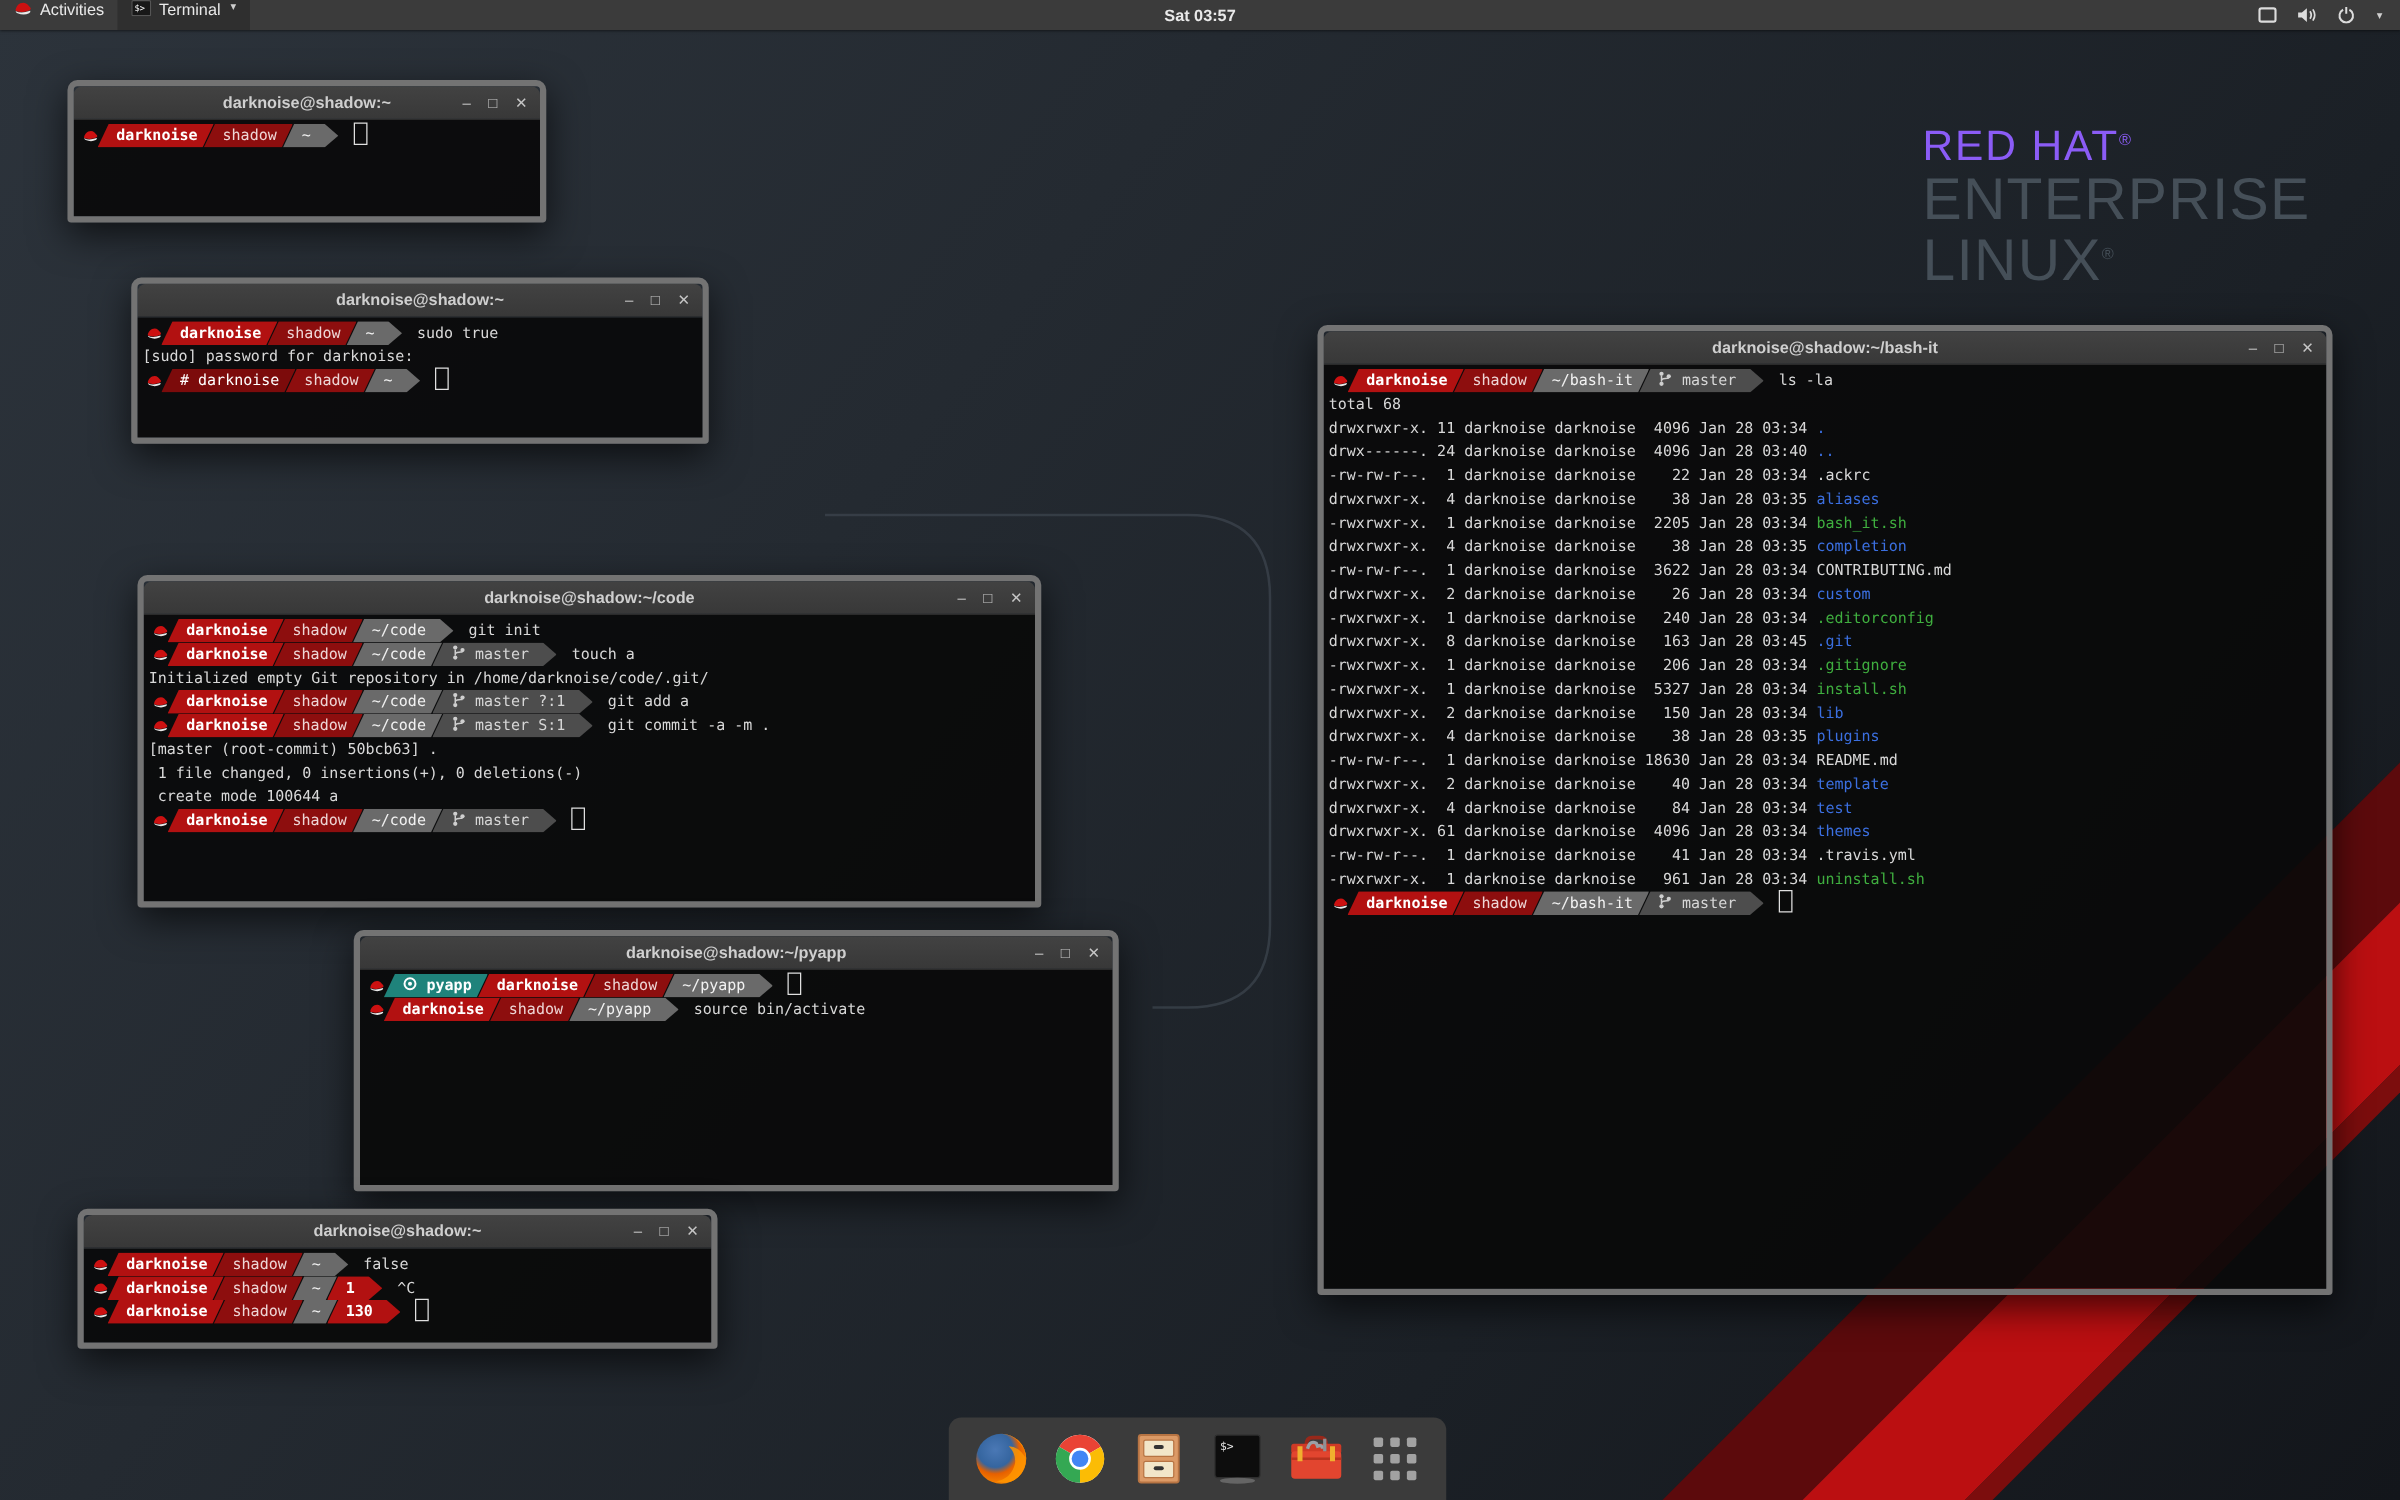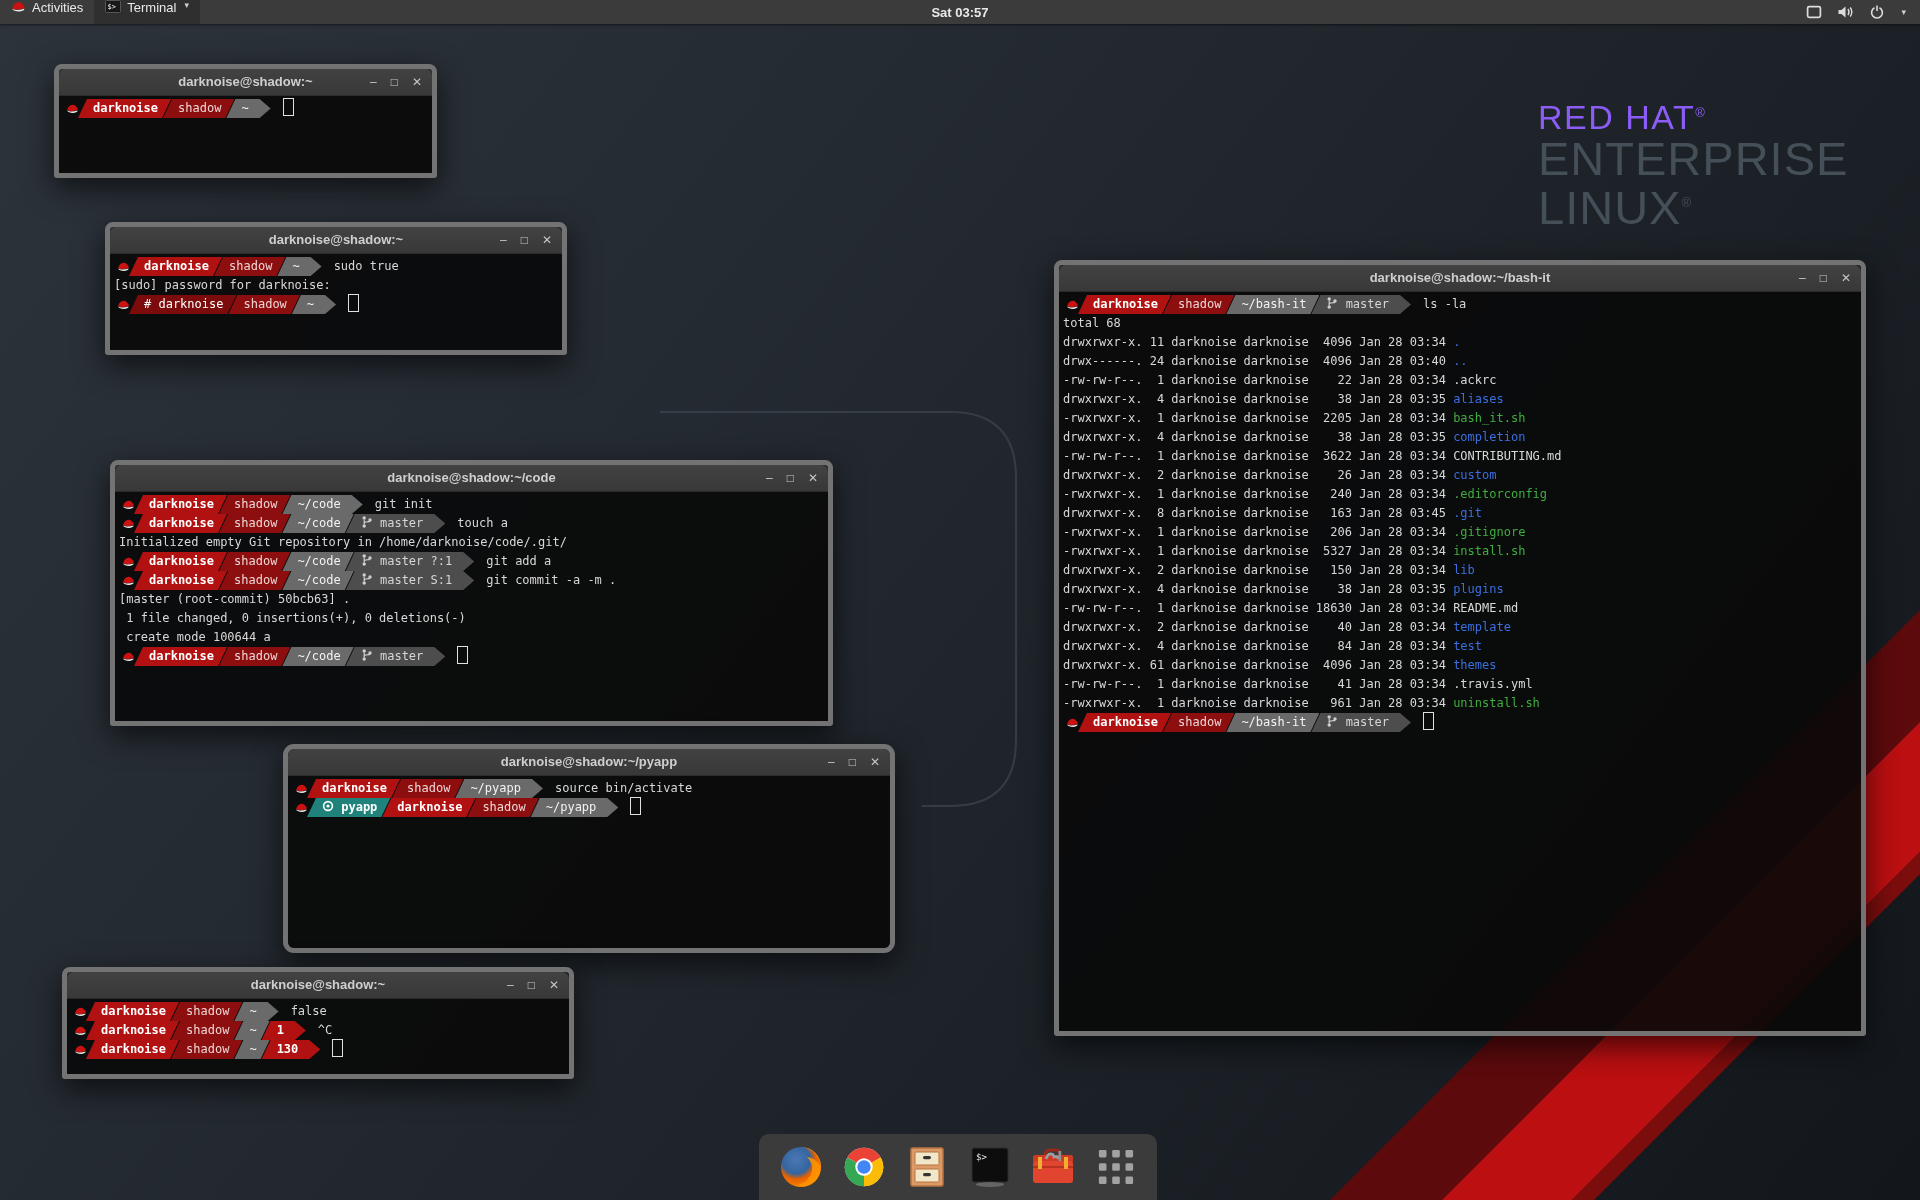--- a/index.html
+++ b/index.html
@@ -200,41 +200,41 @@
               <path d="M1.2 6.8 Q2 3.4 4.6 2.2 Q7.4 1 9.4 2.8 L11.6 5.2 Q12.4 6.2 11 7 Q8 8.6 4 8 Q1 7.6 1.2 6.8Z" fill="#cc1111"></path>
               <path d="M1.4 7.6 Q5 9.6 11.4 7.4 Q12 8.2 10.6 9 Q7 10.8 2.6 9 Q1 8.2 1.4 7.6Z" fill="#e9e9e9"></path>
             </svg></span><span class="seg seg-user">darknoise</span><span class="seg seg-host">shadow</span><span class="seg seg-path">~/code</span><span class="seg seg-git seg-end"><svg width="12" height="14" viewBox="0 0 12 14" style="vertical-align:-2px">
               <circle cx="3.2" cy="3" r="1.7" fill="#cfcfcf"></circle>
               <circle cx="3.2" cy="11" r="1.7" fill="#cfcfcf"></circle>
               <circle cx="9" cy="5" r="1.7" fill="#cfcfcf"></circle>
               <path d="M3.2 4.7 V9.3 M3.2 8.6 Q3.2 6.4 9 6.7" stroke="#cfcfcf" stroke-width="1.2" fill="none"></path>
             </svg><span> master</span></span><span class="cursor"></span></div>
       </div>
     </div>
-    <div class="term-window" style="left: 283px; top: 744px; width: 602px; height: 199px; border-radius: 11px;">
+    <div class="term-window" style="left: 283px; top: 744px; width: 602px; height: 199px;">
       <div class="titlebar">
         <span class="wtitle">darknoise@shadow:~/pyapp</span>
         <span class="winbtns">
           <span class="wbtn">–</span>
           <span class="wbtn">□</span>
           <span class="wbtn">✕</span>
         </span>
       </div>
       <div class="term-body">
-        <div class="tline"><span class="hat"><svg width="13" height="11" viewBox="0 0 13 11" style="margin-top:4px">
-              <path d="M1.2 6.8 Q2 3.4 4.6 2.2 Q7.4 1 9.4 2.8 L11.6 5.2 Q12.4 6.2 11 7 Q8 8.6 4 8 Q1 7.6 1.2 6.8Z" fill="#cc1111"></path>
-              <path d="M1.4 7.6 Q5 9.6 11.4 7.4 Q12 8.2 10.6 9 Q7 10.8 2.6 9 Q1 8.2 1.4 7.6Z" fill="#e9e9e9"></path>
-            </svg></span><span class="seg seg-user">darknoise</span><span class="seg seg-host">shadow</span><span class="seg seg-path seg-end">~/pyapp</span><span class="cmd">source bin/activate</span></div>
         <div class="tline"><span class="hat"><svg width="13" height="11" viewBox="0 0 13 11" style="margin-top:4px">
               <path d="M1.2 6.8 Q2 3.4 4.6 2.2 Q7.4 1 9.4 2.8 L11.6 5.2 Q12.4 6.2 11 7 Q8 8.6 4 8 Q1 7.6 1.2 6.8Z" fill="#cc1111"></path>
               <path d="M1.4 7.6 Q5 9.6 11.4 7.4 Q12 8.2 10.6 9 Q7 10.8 2.6 9 Q1 8.2 1.4 7.6Z" fill="#e9e9e9"></path>
             </svg></span><span class="seg seg-venv"><svg width="12" height="12" viewBox="0 0 12 12" style="vertical-align:-1px">
               <circle cx="6" cy="6" r="4.4" fill="none" stroke="#fff" stroke-width="1.6"></circle>
               <circle cx="6" cy="6" r="1.6" fill="#fff"></circle>
             </svg><span> pyapp</span></span><span class="seg seg-user">darknoise</span><span class="seg seg-host">shadow</span><span class="seg seg-path seg-end">~/pyapp</span><span class="cursor"></span></div>
+        <div class="tline"><span class="hat"><svg width="13" height="11" viewBox="0 0 13 11" style="margin-top:4px">
+              <path d="M1.2 6.8 Q2 3.4 4.6 2.2 Q7.4 1 9.4 2.8 L11.6 5.2 Q12.4 6.2 11 7 Q8 8.6 4 8 Q1 7.6 1.2 6.8Z" fill="#cc1111"></path>
+              <path d="M1.4 7.6 Q5 9.6 11.4 7.4 Q12 8.2 10.6 9 Q7 10.8 2.6 9 Q1 8.2 1.4 7.6Z" fill="#e9e9e9"></path>
+            </svg></span><span class="seg seg-user">darknoise</span><span class="seg seg-host">shadow</span><span class="seg seg-path seg-end">~/pyapp</span><span class="cmd">source bin/activate</span></div>
       </div>
     </div>
     <div class="term-window" style="left: 62px; top: 967px; width: 502px; height: 102px;">
       <div class="titlebar">
         <span class="wtitle">darknoise@shadow:~</span>
         <span class="winbtns">
           <span class="wbtn">–</span>
           <span class="wbtn">□</span>
           <span class="wbtn">✕</span>
         </span>

